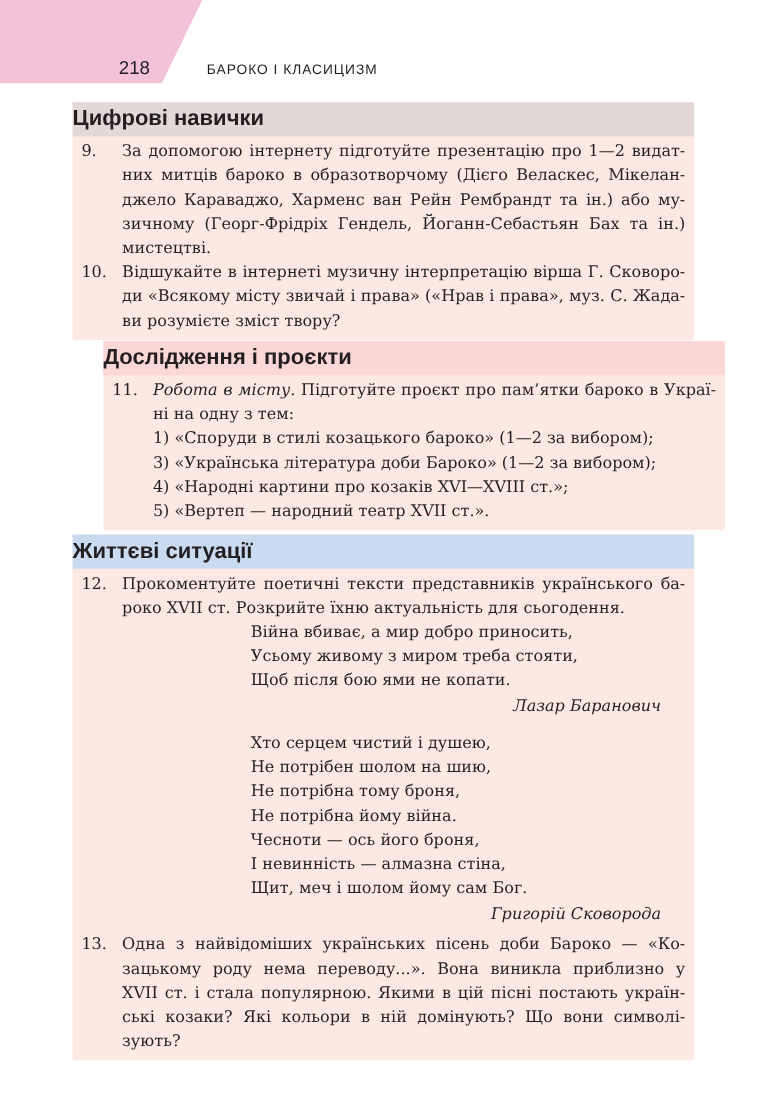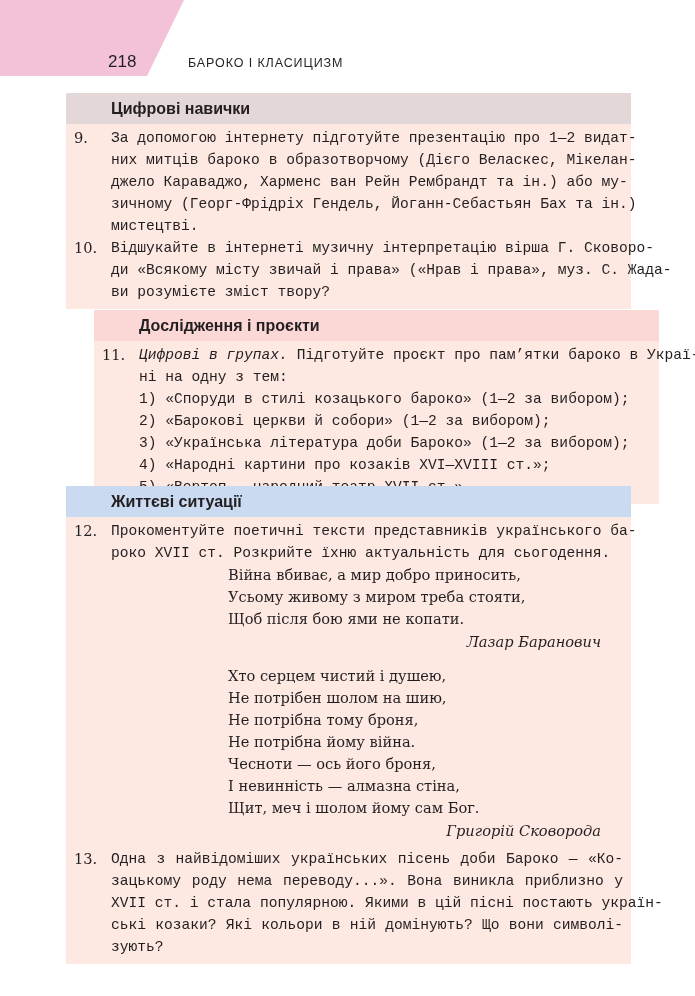--- a/index.html
+++ b/index.html
@@ -14,27 +14,27 @@
   .page-num {
     position: absolute; left: 68px; top: 52px; font-family: "Liberation Sans", sans-serif;
     font-size: 17px; color: #231f20; margin-left: 40px;
   }
   .running-head {
     position: absolute; left: 188px; top: 56px; font-family: "Liberation Sans", sans-serif;
     font-size: 12.5px; letter-spacing: 0.9px; color: #231f20;
   }
   .section { position: absolute; left: 66px; width: 565px; }
   .sec-head {
-    height: 31px; line-height: 31px; padding-left: 45px;
-    font-family: "Liberation Sans", sans-serif; font-weight: bold; font-size: 16px; color: #231f20;
+    height: 31px; line-height: 31px; 
+    font-family: "Liberation Sans", sans-serif; font-weight: bold; font-size: 20px; color: #231f20;
   }
   .sec-body { padding: 3px 0 6px 0; }
   .task { position: relative; padding-left: 45px; padding-right: 8px; font-size: 14.6px; line-height: 22px; }
   .task-num { position: absolute; left: 8px; top: 0; }
-  .line { display: block; white-space: nowrap; text-align: justify; text-align-last: justify; font-family: Liberation Mono, monospace; }
+  .line { display: block; white-space: nowrap; text-align: justify; text-align-last: justify; }
   .line.last { text-align-last: left; }
   .ital { font-style: italic; }
   .poem { margin-left: 162px; margin-top: 0; font-size: 14.6px; line-height: 22px; }
   .poem .pline { display: block; white-space: nowrap; }
   .poem .author { display: block; font-style: italic; text-align: right; padding-right: 30px; margin-top: 1px; }
   .stanza-gap { height: 12px; }
 </style>
 </head>
 <body>
 
@@ -60,24 +60,23 @@
       <span class="line last">ви розумієте зміст твору?</span>
     </div>
   </div>
 </div>
 
 <div class="section" style="top:310px; background:#fde8e2;margin-left:28px;">
   <div class="sec-head" style="background:#fbd7d5;">Дослідження і проєкти</div>
   <div class="sec-body">
     <div class="task">
       <span class="task-num">11.</span>
-      <span class="line"><span class="ital">Цифрові в групах.</span><span> Підготуйте проєкт про пам’ятки бароко в Украї-</span></span>
+      <span class="line"><span class="ital">Робота в місту.</span><span> Підготуйте проєкт про пам’ятки бароко в Украї-</span></span>
       <span class="line last">ні на одну з тем:</span>
       <span class="line last">1) «Споруди в стилі козацького бароко» (1—2 за вибором);</span>
-      <span class="line last">2) «Барокові церкви й собори» (1—2 за вибором);</span>
       <span class="line last">3) «Українська література доби Бароко» (1—2 за вибором);</span>
       <span class="line last">4) «Народні картини про козаків XVI—XVIII ст.»;</span>
       <span class="line last">5) «Вертеп — народний театр XVII ст.».</span>
     </div>
   </div>
 </div>
 
 <div class="section" style="top:486px; background:#fde8e2;">
   <div class="sec-head" style="background:#c9daf1;">Життєві ситуації</div>
   <div class="sec-body">

